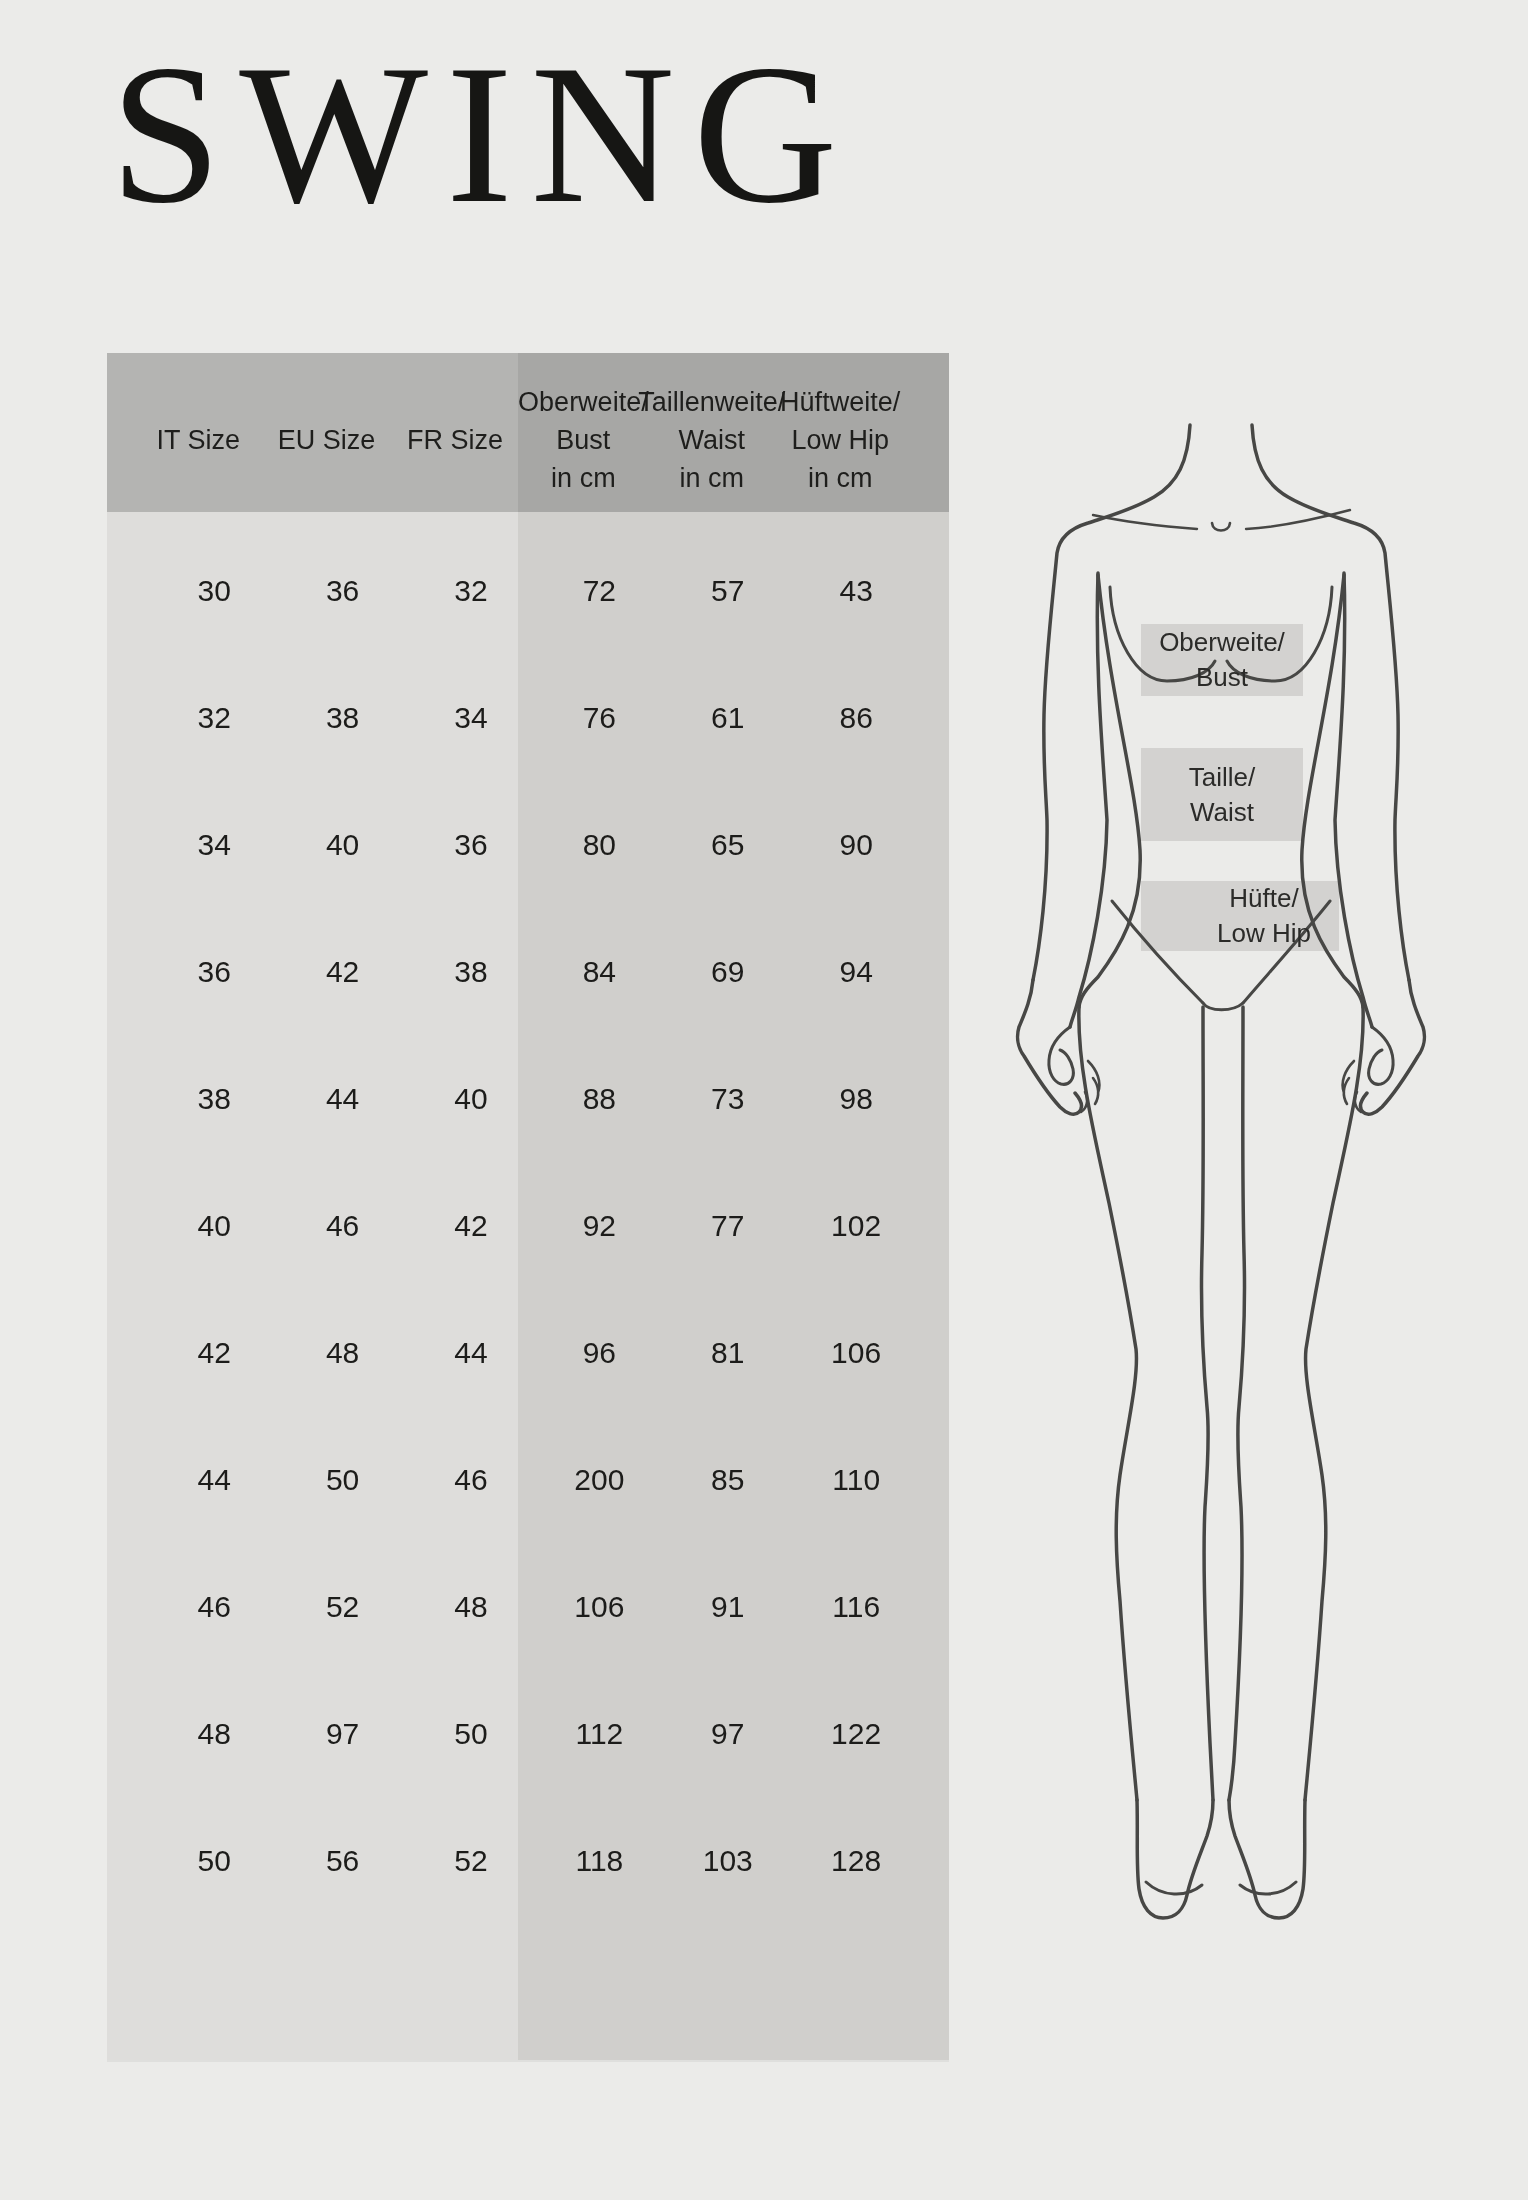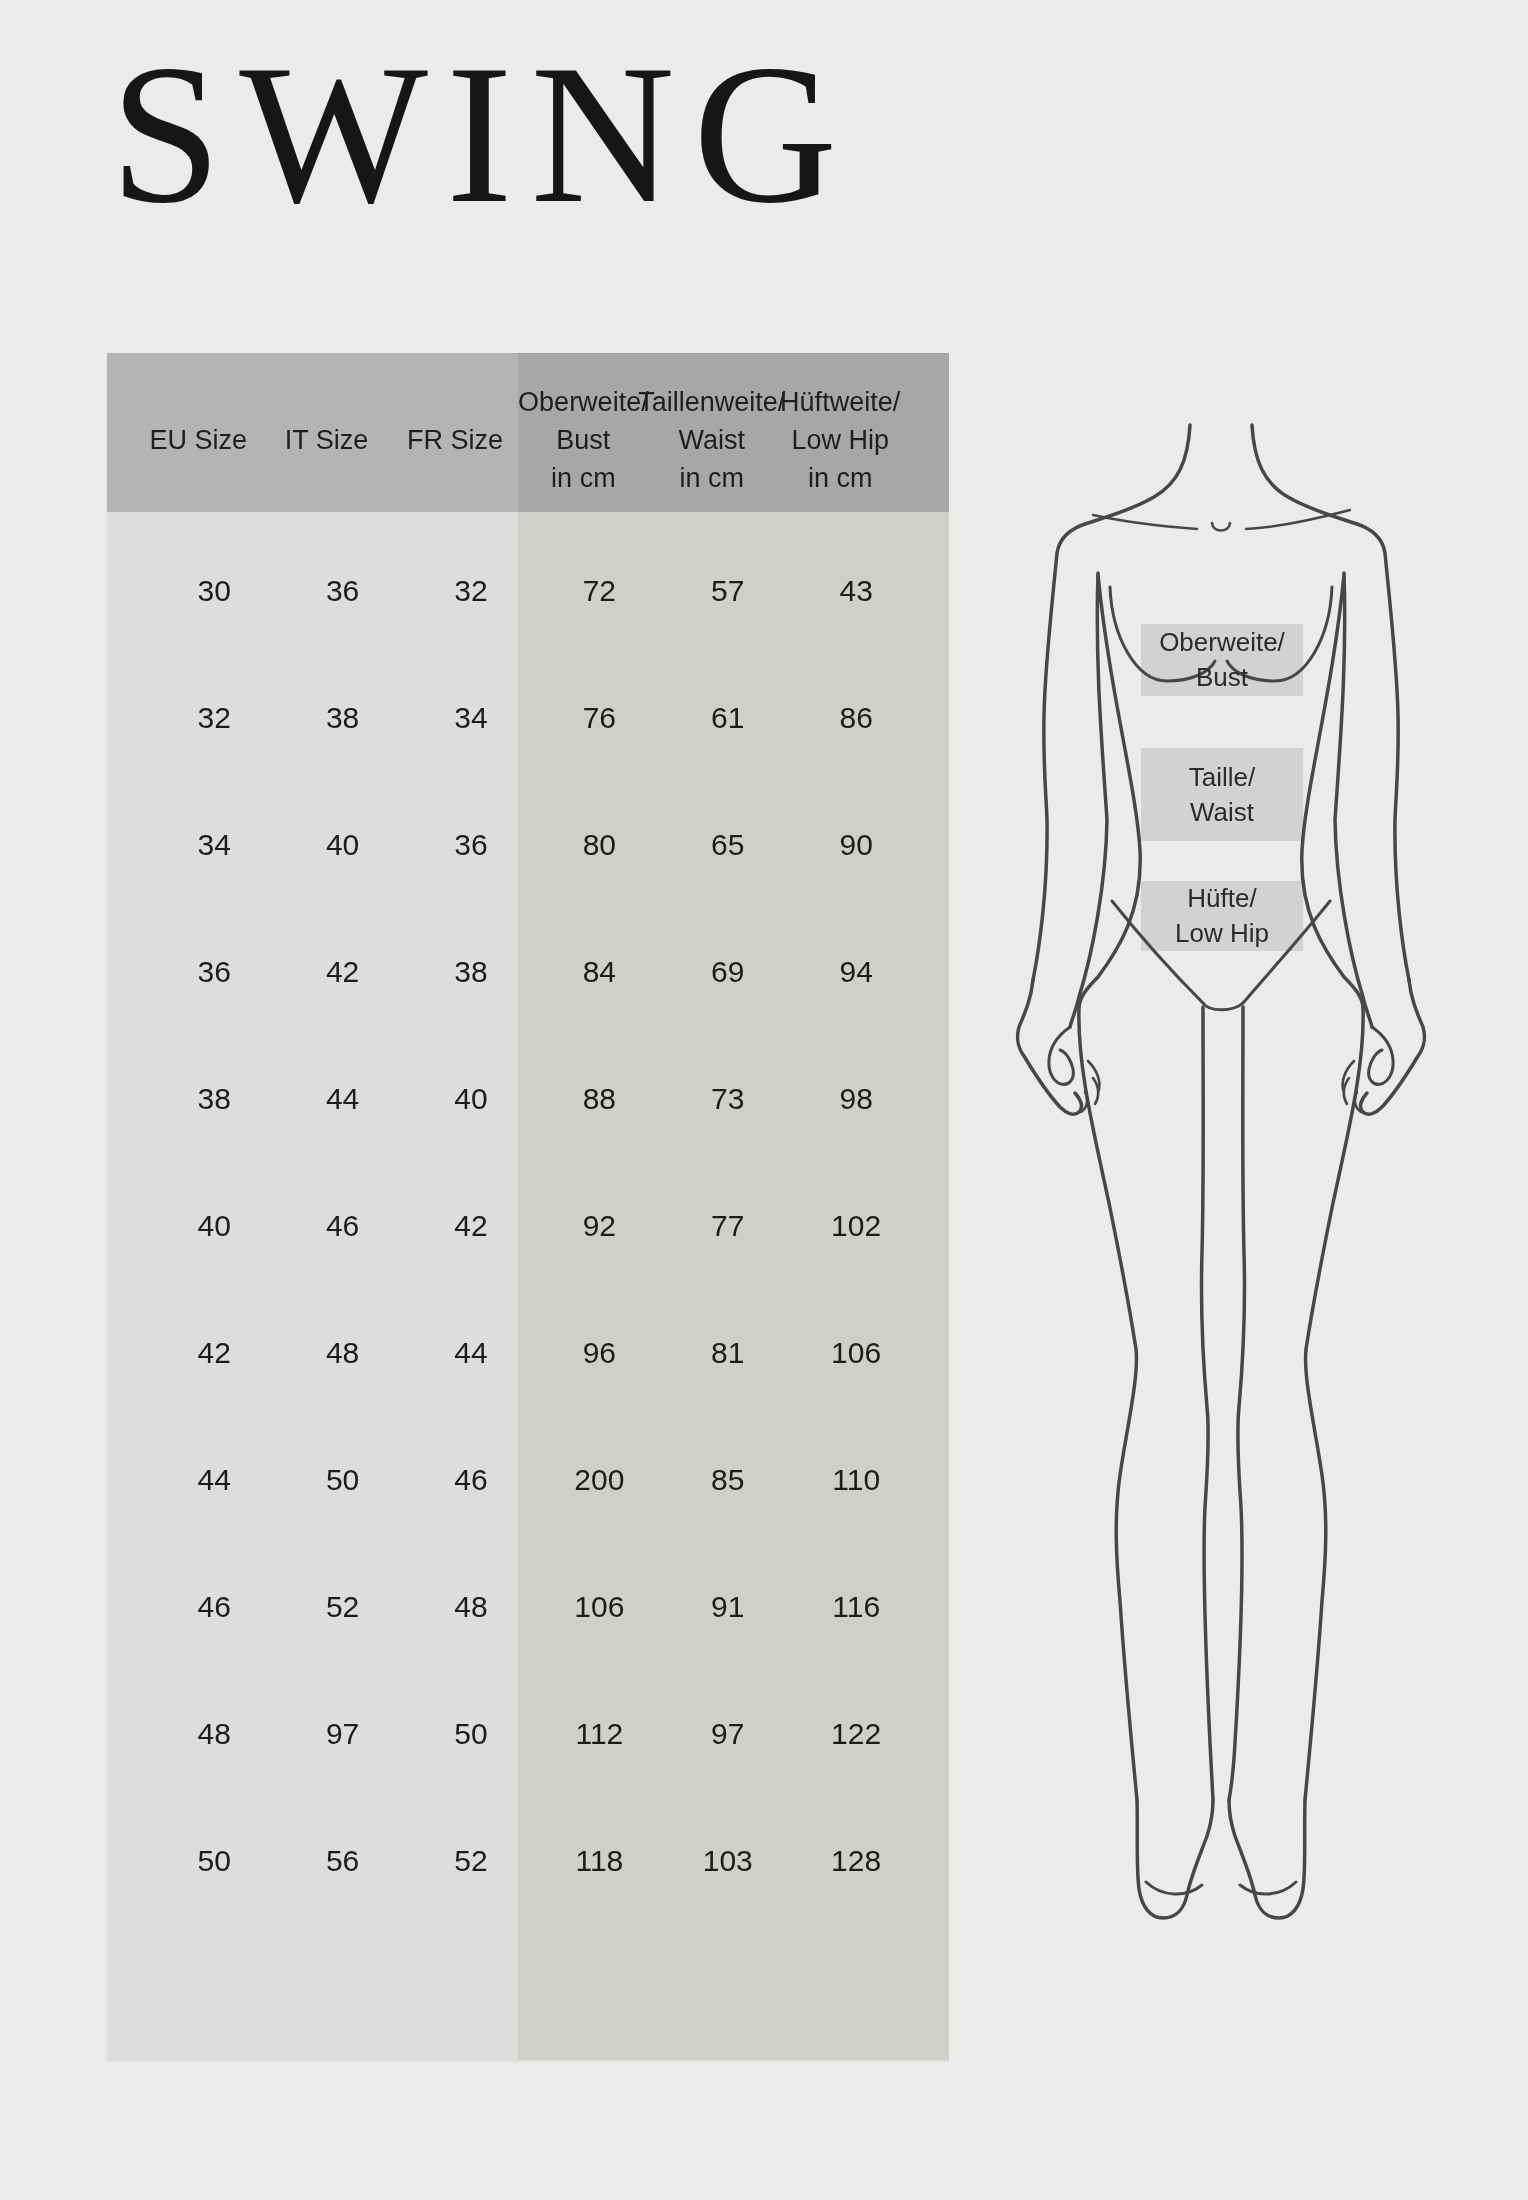--- a/index.html
+++ b/index.html
@@ -33,39 +33,39 @@
   .trow{display:grid;grid-template-columns:repeat(6,128.4px);padding-left:27px;height:127px;align-items:center;margin-left:16px;}
   .tcell{text-align:center;font-size:30px;color:#1c1c1a;}
   
   .figure{position:absolute;left:1000px;top:415px;width:490px;height:1520px;}
   .mbox{position:absolute;background:var(--label-bg);z-index:1;}
   .figure svg{position:absolute;left:0;top:0;z-index:2;}
   .mlabel{position:absolute;z-index:3;display:flex;flex-direction:column;align-items:center;
           justify-content:center;font-size:26px;line-height:35px;color:#2b2b29;text-align:center;white-space:nowrap;}
   .mbox1{left:141px;top:209px;width:162px;height:72px;}
   .mbox2{left:141px;top:333px;width:162px;height:93px;}
-  .mbox3{left:141px;top:466px;width:162px;height:70px;}
+  .mbox3{left:141px;top:466px;width:150px;height:70px;padding-left:48px;}
 </style>
 </head>
 <body>
 
 <div class="logo">SWING</div>
 
 <div class="table">
   <div class="bg-left"></div>
   <div class="bg-right"></div>
   <div class="thead">
     <div class="hbg-left"></div>
     <div class="hbg-right"></div>
     <div class="hcells">
         <div class="hcell">
+          <span>IT Size</span>
+        </div>
+        <div class="hcell">
           <span>EU Size</span>
-        </div>
-        <div class="hcell">
-          <span>IT Size</span>
         </div>
         <div class="hcell">
           <span>FR Size</span>
         </div>
         <div class="hcell">
           <span>Oberweite/</span>
           <span>Bust</span>
           <span>in cm</span>
         </div>
         <div class="hcell">

